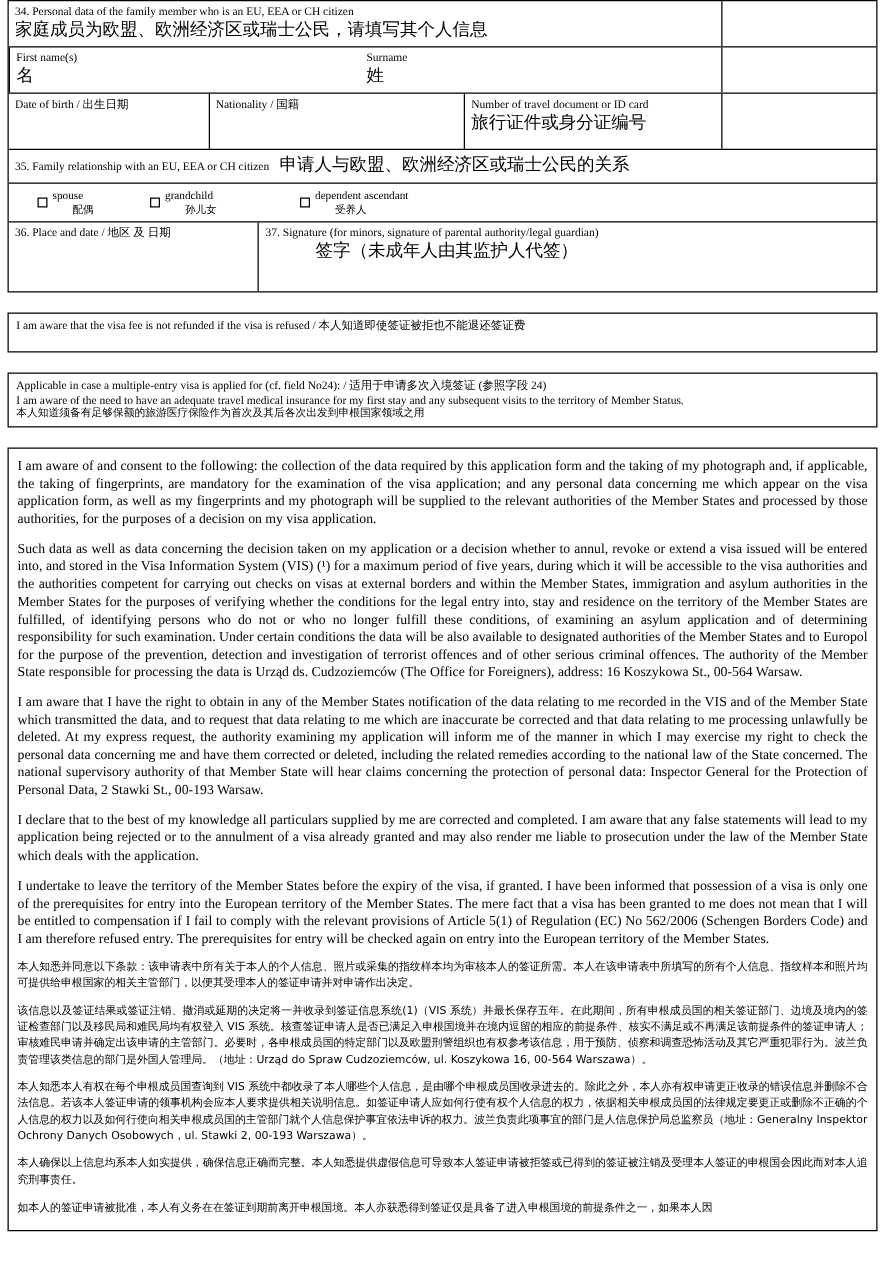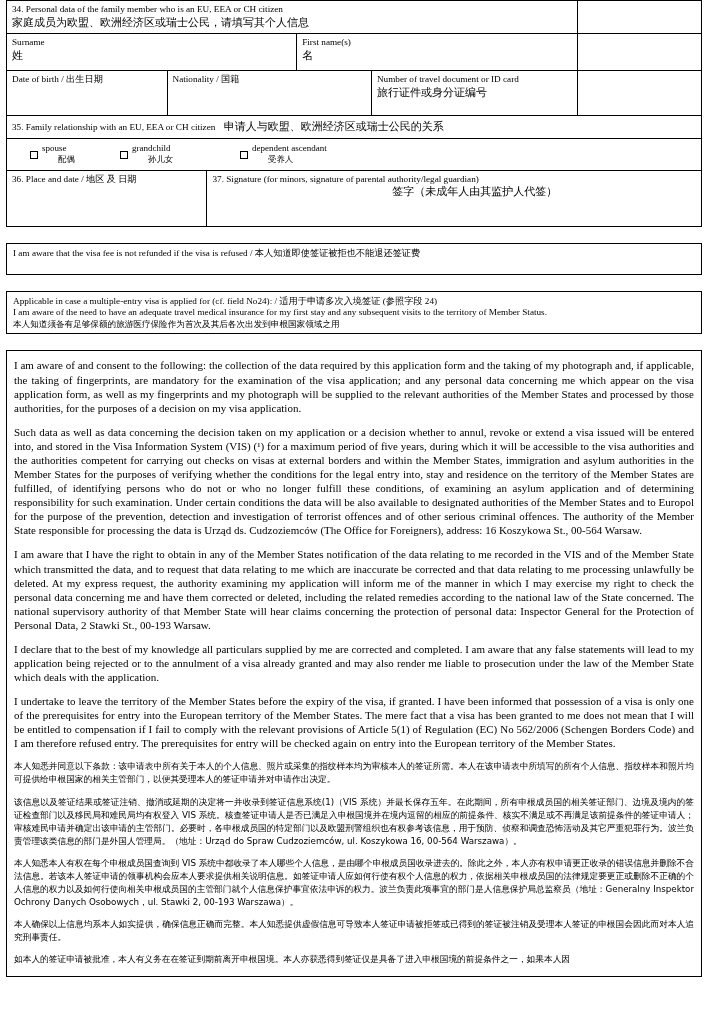--- a/index.html
+++ b/index.html
@@ -35,21 +35,21 @@
   }
   .cell {
     box-sizing: border-box;
     padding: 3px 4px 3px 5px;
   }
   .bt { border-top: 1px solid #000; }
   .bl { border-left: 1px solid #000; }
   .lbl-en { font-size: 9.2px; }
   .lbl-cn {
     font-family: "DejaVu Sans", sans-serif;
-    font-size: 11px;
+    font-size: 14px;
   }
   .field-tall { height: 44px; }
   .field-mid { height: 36px; }
   .hdr34 { padding: 3px 5px 4px 5px; }
   .checkline {
     display: flex;
     align-items: flex-start;
     padding: 4px 5px 5px 5px;
     font-size: 9px;
   }
@@ -112,27 +112,27 @@
 
     <div class="row">
       <div class="cell hdr34" style="width:572px;">
         <div class="lbl-en">34. Personal data of the family member who is an EU, EEA or CH citizen</div>
         <div class="lbl-cn">家庭成员为欧盟、欧洲经济区或瑞士公民，请填写其个人信息</div>
       </div>
       <div class="cell bl" style="width:124px;"></div>
     </div>
 
     <div class="row bt">
+      <div class="cell bl field-mid" style="width:282px;">
+        <div class="lbl-en">First name(s)</div>
+        <div class="lbl-cn">名</div>
+      </div>
       <div class="cell field-mid" style="width:290px;">
         <div class="lbl-en">Surname</div>
         <div class="lbl-cn">姓</div>
-      </div>
-      <div class="cell bl field-mid" style="width:282px;">
-        <div class="lbl-en">First name(s)</div>
-        <div class="lbl-cn">名</div>
       </div>
       <div class="cell bl field-mid" style="width:124px;"></div>
     </div>
 
     <div class="row bt">
       <div class="cell field-tall" style="width:160px;">
         <div class="lbl-en">Date of birth / 出生日期</div>
       </div>
       <div class="cell bl field-tall" style="width:205px;">
         <div class="lbl-en">Nationality / 国籍</div>
@@ -178,21 +178,21 @@
         </div>
       </div>
     </div>
 
     <div class="row bt">
       <div class="cell" style="width:200px; height:55px;">
         <div class="lbl-en">36. Place and date / 地区 及 日期</div>
       </div>
       <div class="cell bl" style="width:496px; height:55px;">
         <div class="lbl-en">37. Signature (for minors, signature of parental authority/legal guardian)</div>
-        <div class="lbl-cn" style="text-align:center; padding-left:40px;">签字（未成年人由其监护人代签）</div>
+        <div class="lbl-cn" style="text-align:left; padding-left:40px;">签字（未成年人由其监护人代签）</div>
       </div>
     </div>
 
   </div>
 
   <div class="gap"></div>
   <div class="gap"></div>
   <div class="gap-sm"></div>
 
   <div class="block">

